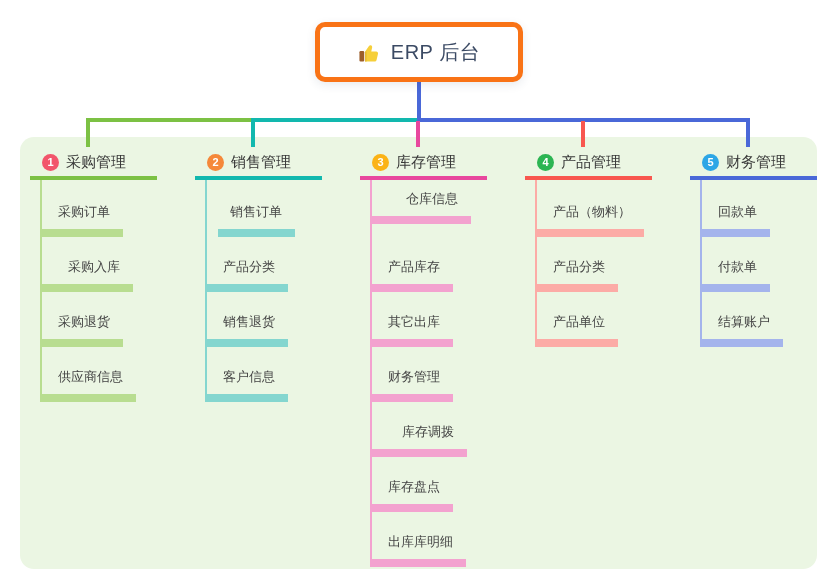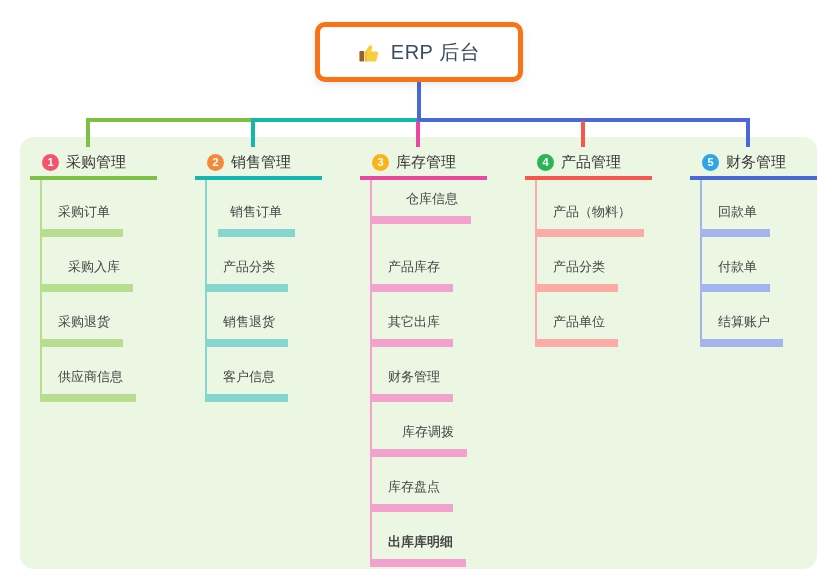--- a/index.html
+++ b/index.html
@@ -93,21 +93,21 @@
       <span class="badge" style="background: rgb(251, 179, 23);">3</span>
       <span class="branch-label">库存管理</span>
     </div>
     <div class="vline" style="left: 370px; top: 180px; height: 381px; background: rgb(243, 162, 207);"></div>
     <div class="child-node" style="left: 370px; top: 190px; border-bottom-color: rgb(243, 162, 207); padding-left: 36px;">仓库信息</div>
     <div class="child-node" style="left: 370px; top: 258px; border-bottom-color: rgb(243, 162, 207);">产品库存</div>
     <div class="child-node" style="left: 370px; top: 313px; border-bottom-color: rgb(243, 162, 207);">其它出库</div>
     <div class="child-node" style="left: 370px; top: 368px; border-bottom-color: rgb(243, 162, 207);">财务管理</div>
     <div class="child-node" style="left: 370px; top: 423px; border-bottom-color: rgb(243, 162, 207); padding-left: 32px;">库存调拨</div>
     <div class="child-node" style="left: 370px; top: 478px; border-bottom-color: rgb(243, 162, 207);">库存盘点</div>
-    <div class="child-node" style="left: 370px; top: 533px; border-bottom-color: rgb(243, 162, 207); font-weight: bold;">出库库明细</div>
+    <div class="child-node" style="left: 370px; top: 533px; border-bottom-color: rgb(243, 162, 207);">出库库明细</div>
     <div class="branch-title" style="left: 525px; border-bottom-color: rgb(248, 87, 79);">
       <span class="badge" style="background: rgb(44, 181, 83);">4</span>
       <span class="branch-label">产品管理</span>
     </div>
     <div class="vline" style="left: 535px; top: 180px; height: 161px; background: rgb(252, 171, 166);"></div>
     <div class="child-node" style="left: 535px; top: 203px; border-bottom-color: rgb(252, 171, 166);">产品（物料）</div>
     <div class="child-node" style="left: 535px; top: 258px; border-bottom-color: rgb(252, 171, 166);">产品分类</div>
     <div class="child-node" style="left: 535px; top: 313px; border-bottom-color: rgb(252, 171, 166);">产品单位</div>
     <div class="branch-title" style="left: 690px; border-bottom-color: rgb(74, 104, 216);">
       <span class="badge" style="background: rgb(44, 166, 230);">5</span>

